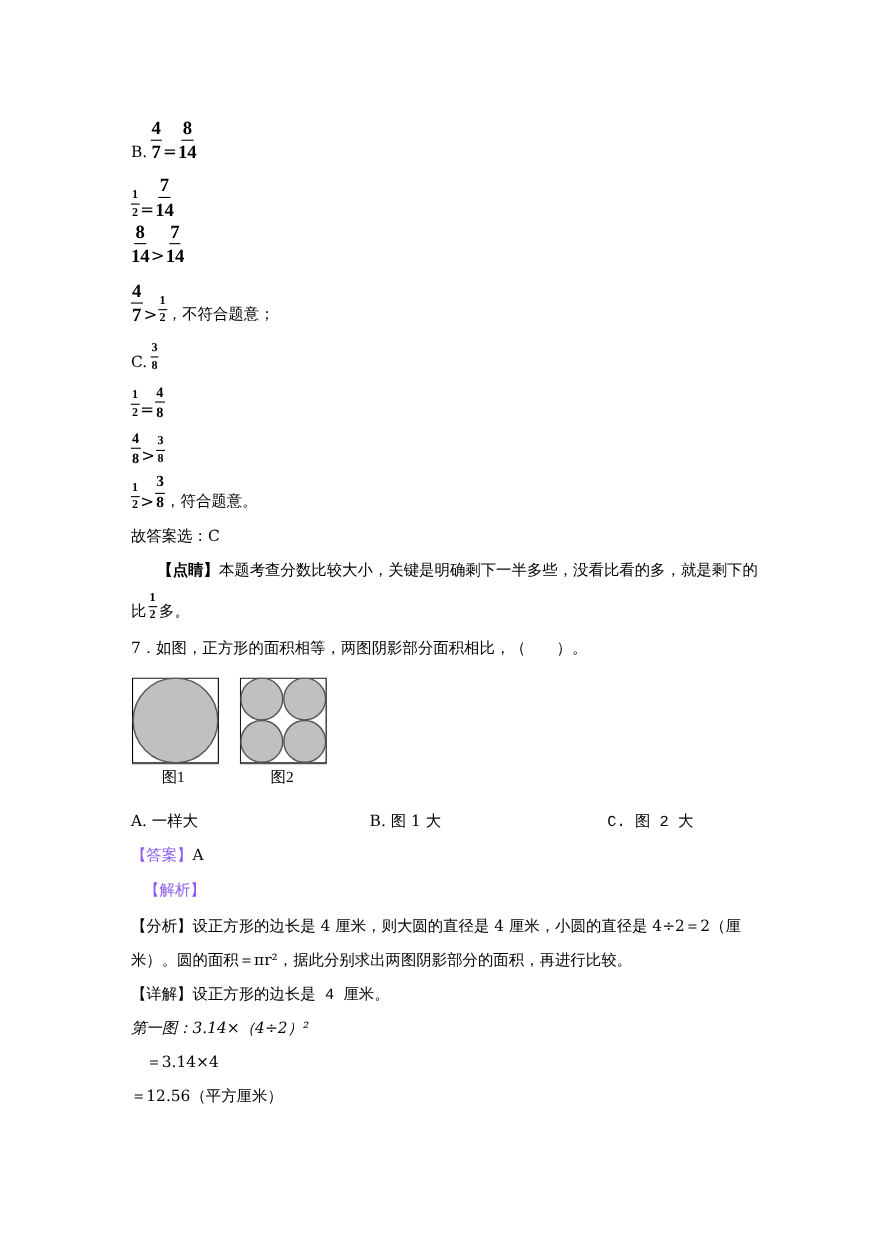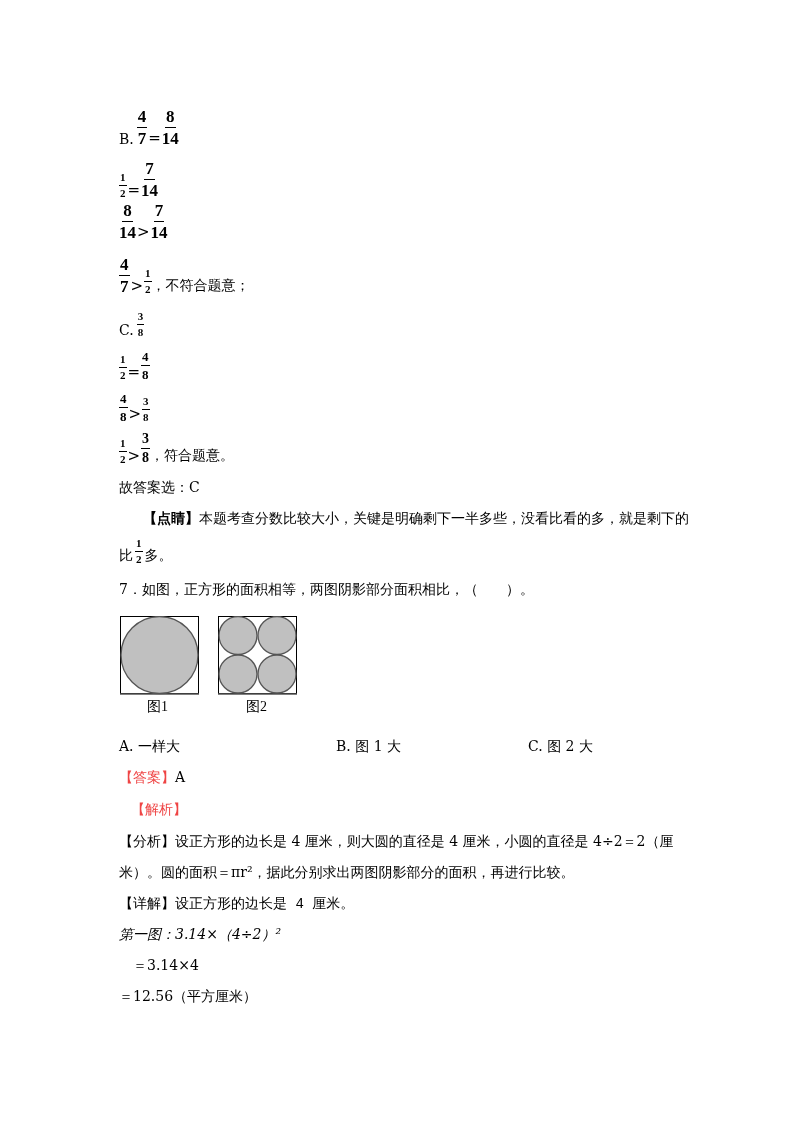--- a/index.html
+++ b/index.html
@@ -7,21 +7,21 @@
          font-family:"DejaVu Serif", serif; color:#000; font-size:14px; }
   .abs { position:absolute; white-space:nowrap; }
   .frac { display:inline-flex; flex-direction:column; align-items:center; vertical-align:middle;
           font-family:"Liberation Serif", serif; font-weight:bold; line-height:1; }
   .frac .num { padding:0 1px 2px; border-bottom:1.3px solid #000; }
   .frac .den { padding-top:2px; }
   .frac.big { font-size:17px; }
   .frac.small { font-size:11px; }
   .rel { font-family:"DejaVu Sans", sans-serif; font-size:15px; margin:0 1px; }
   .txt { font-size:14px; }
-  .lbl { color:#ef4444; }
+  .lbl { color:#8b5cf6; }
   .mathrow { display:flex; align-items:flex-end; }
   .mathrow .frac { vertical-align:bottom; }
   svg { display:block; }
   .fig-label { font-family:"Liberation Serif", serif; font-size:14px;text-align:right; }
 </style>
 </head>
 <body>
 
 <div class="abs mathrow" style="left:119px; top:108px;">
   <span class="txt" style="margin-right:3px;">B.</span>
@@ -154,21 +154,21 @@
   </svg>
 </div>
 <div class="abs fig-label" style="left:246px; top:698px;">图2</div>
 
 <div class="abs txt" style="left:119px; top:738px;">
   <span>A.</span> <span>一样大</span>
 </div>
 <div class="abs txt" style="left:336px; top:738px;">
   <span>B.</span> <span>图 1 大</span>
 </div>
-<div class="abs txt" style="left:528px; top:738px;">
+<div class="abs txt" style="left:552px; top:738px;font-family:Liberation Mono, monospace;">
   <span>C.</span> <span>图 2 大</span>
 </div>
 
 <div class="abs txt" style="left:119px; top:769px;">
   <span class="lbl">【答案】</span><span>A</span>
 </div>
 <div class="abs txt lbl" style="left:131px; top:801px;">【解析】</div>
 
 <div class="abs txt" style="left:119px; top:833px;">
   <span>【分析】</span><span>设正方形的边长是 4 厘米，则大圆的直径是 4 厘米，小圆的直径是 4÷2＝2（厘</span>

